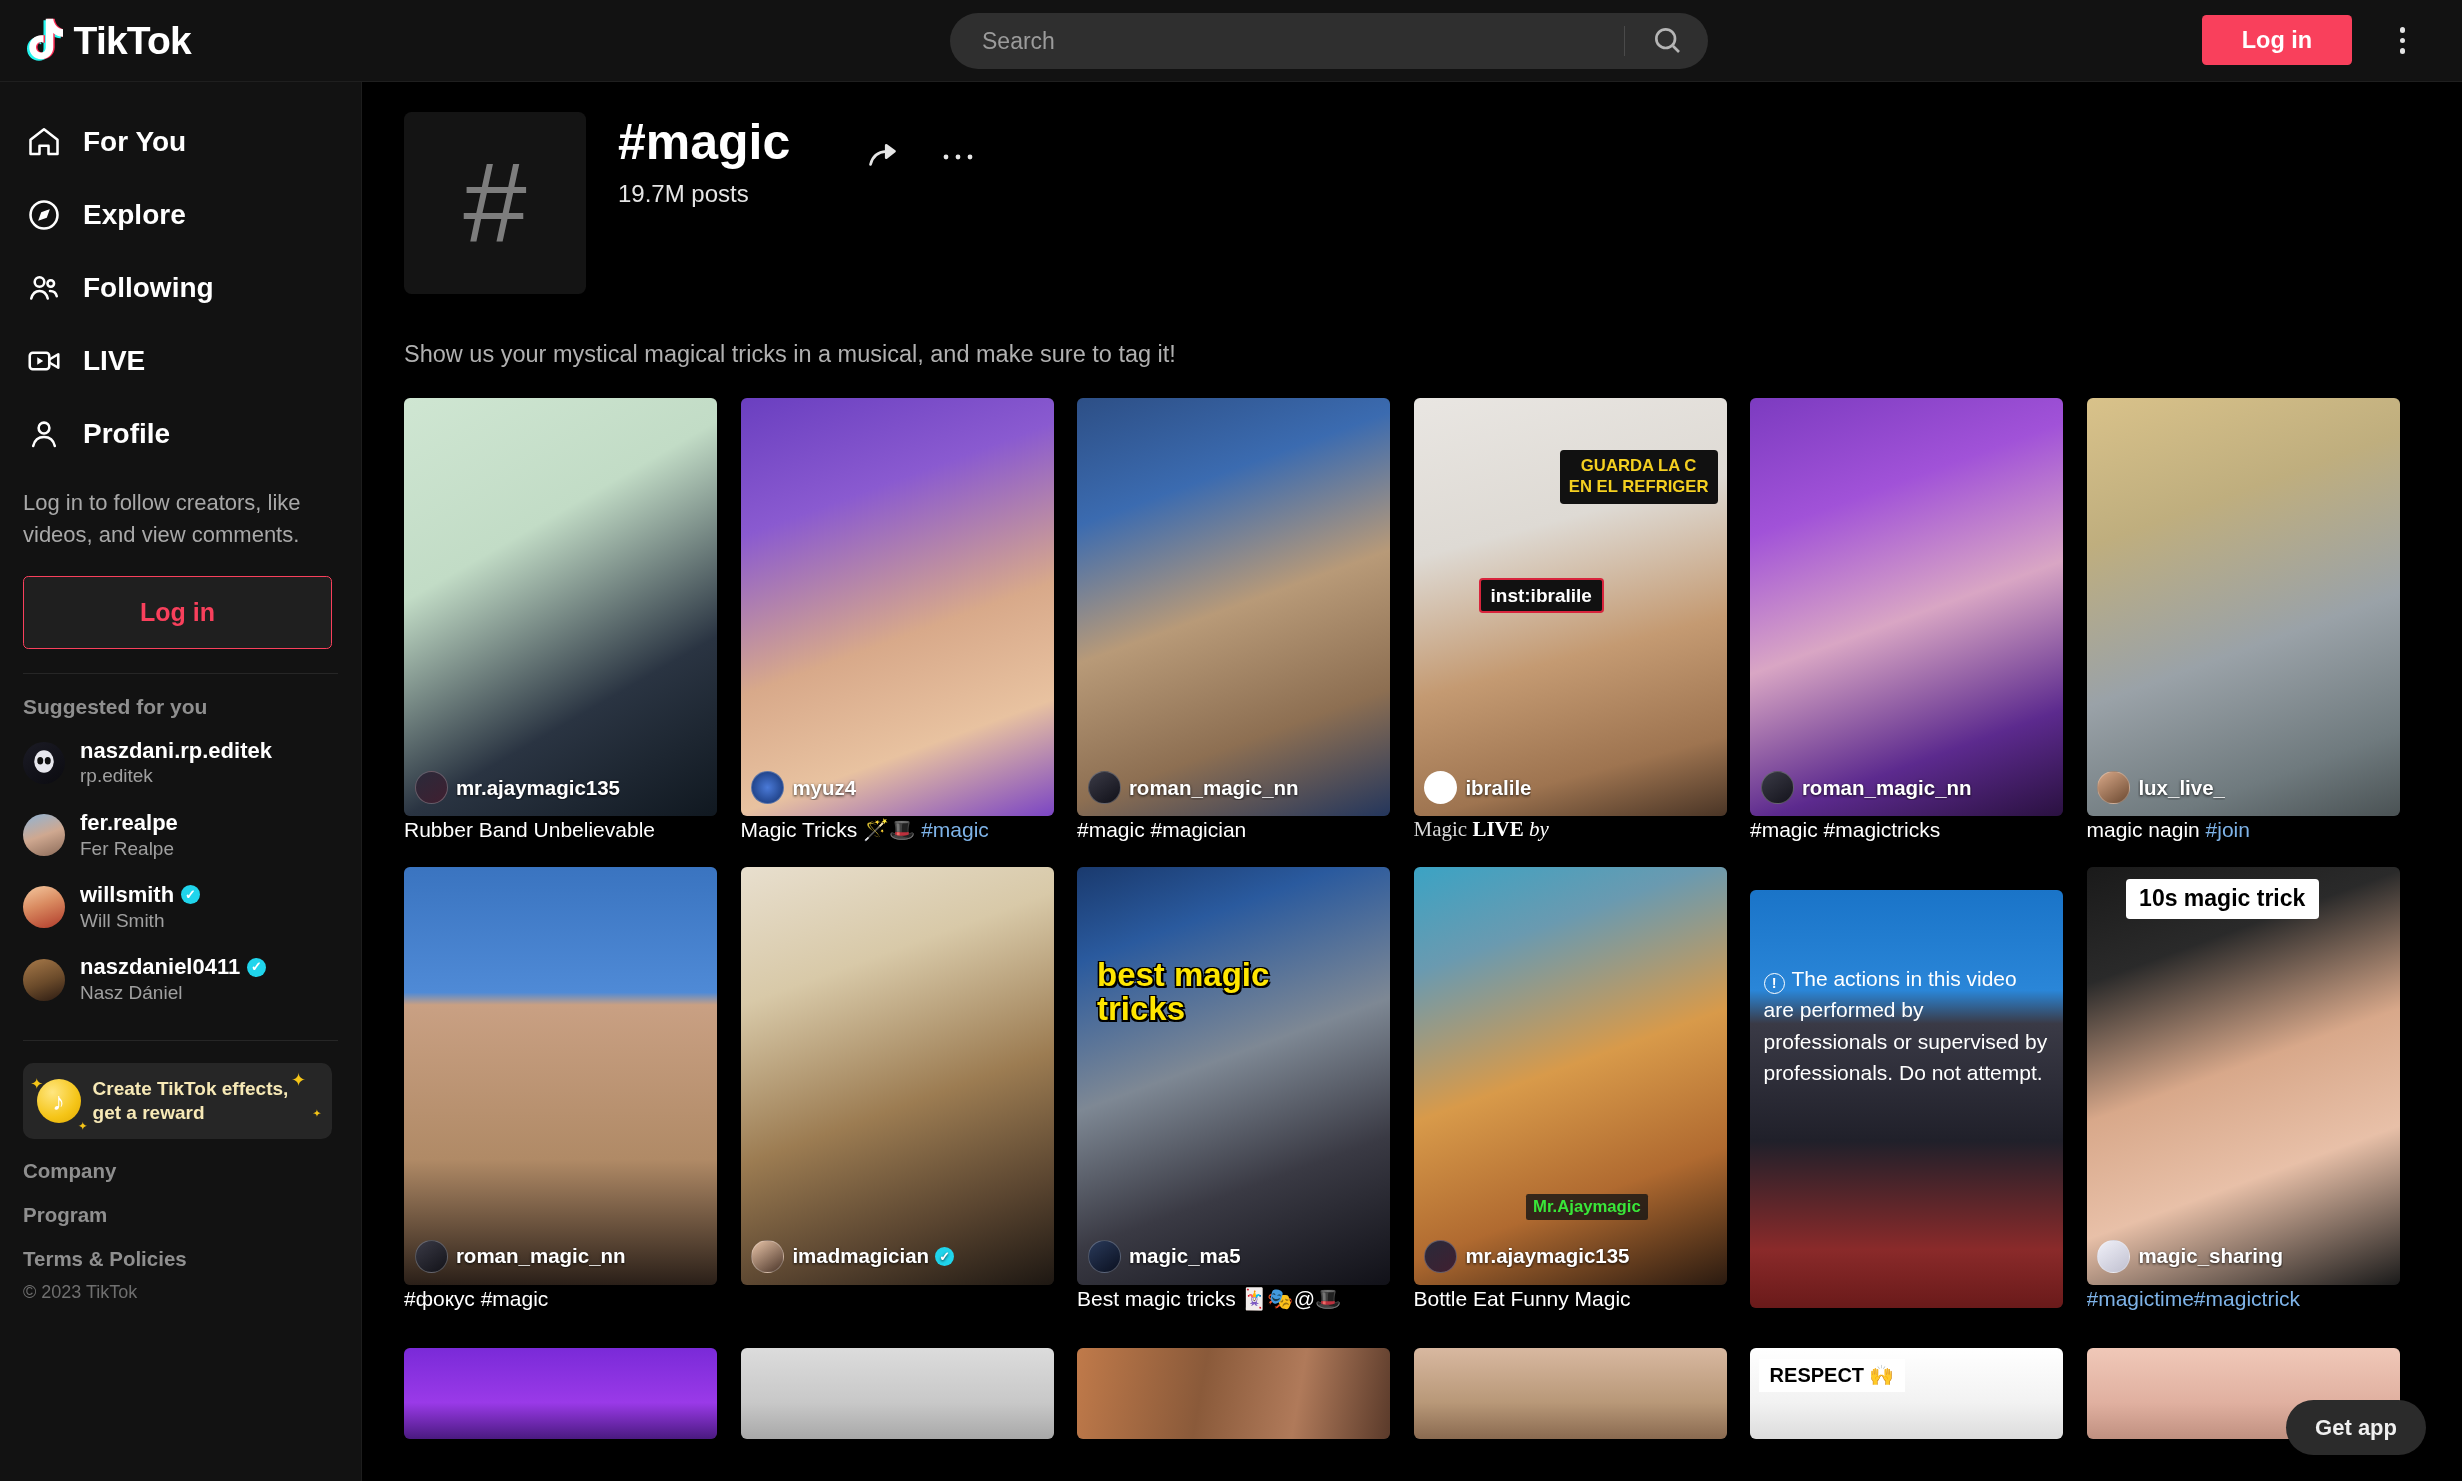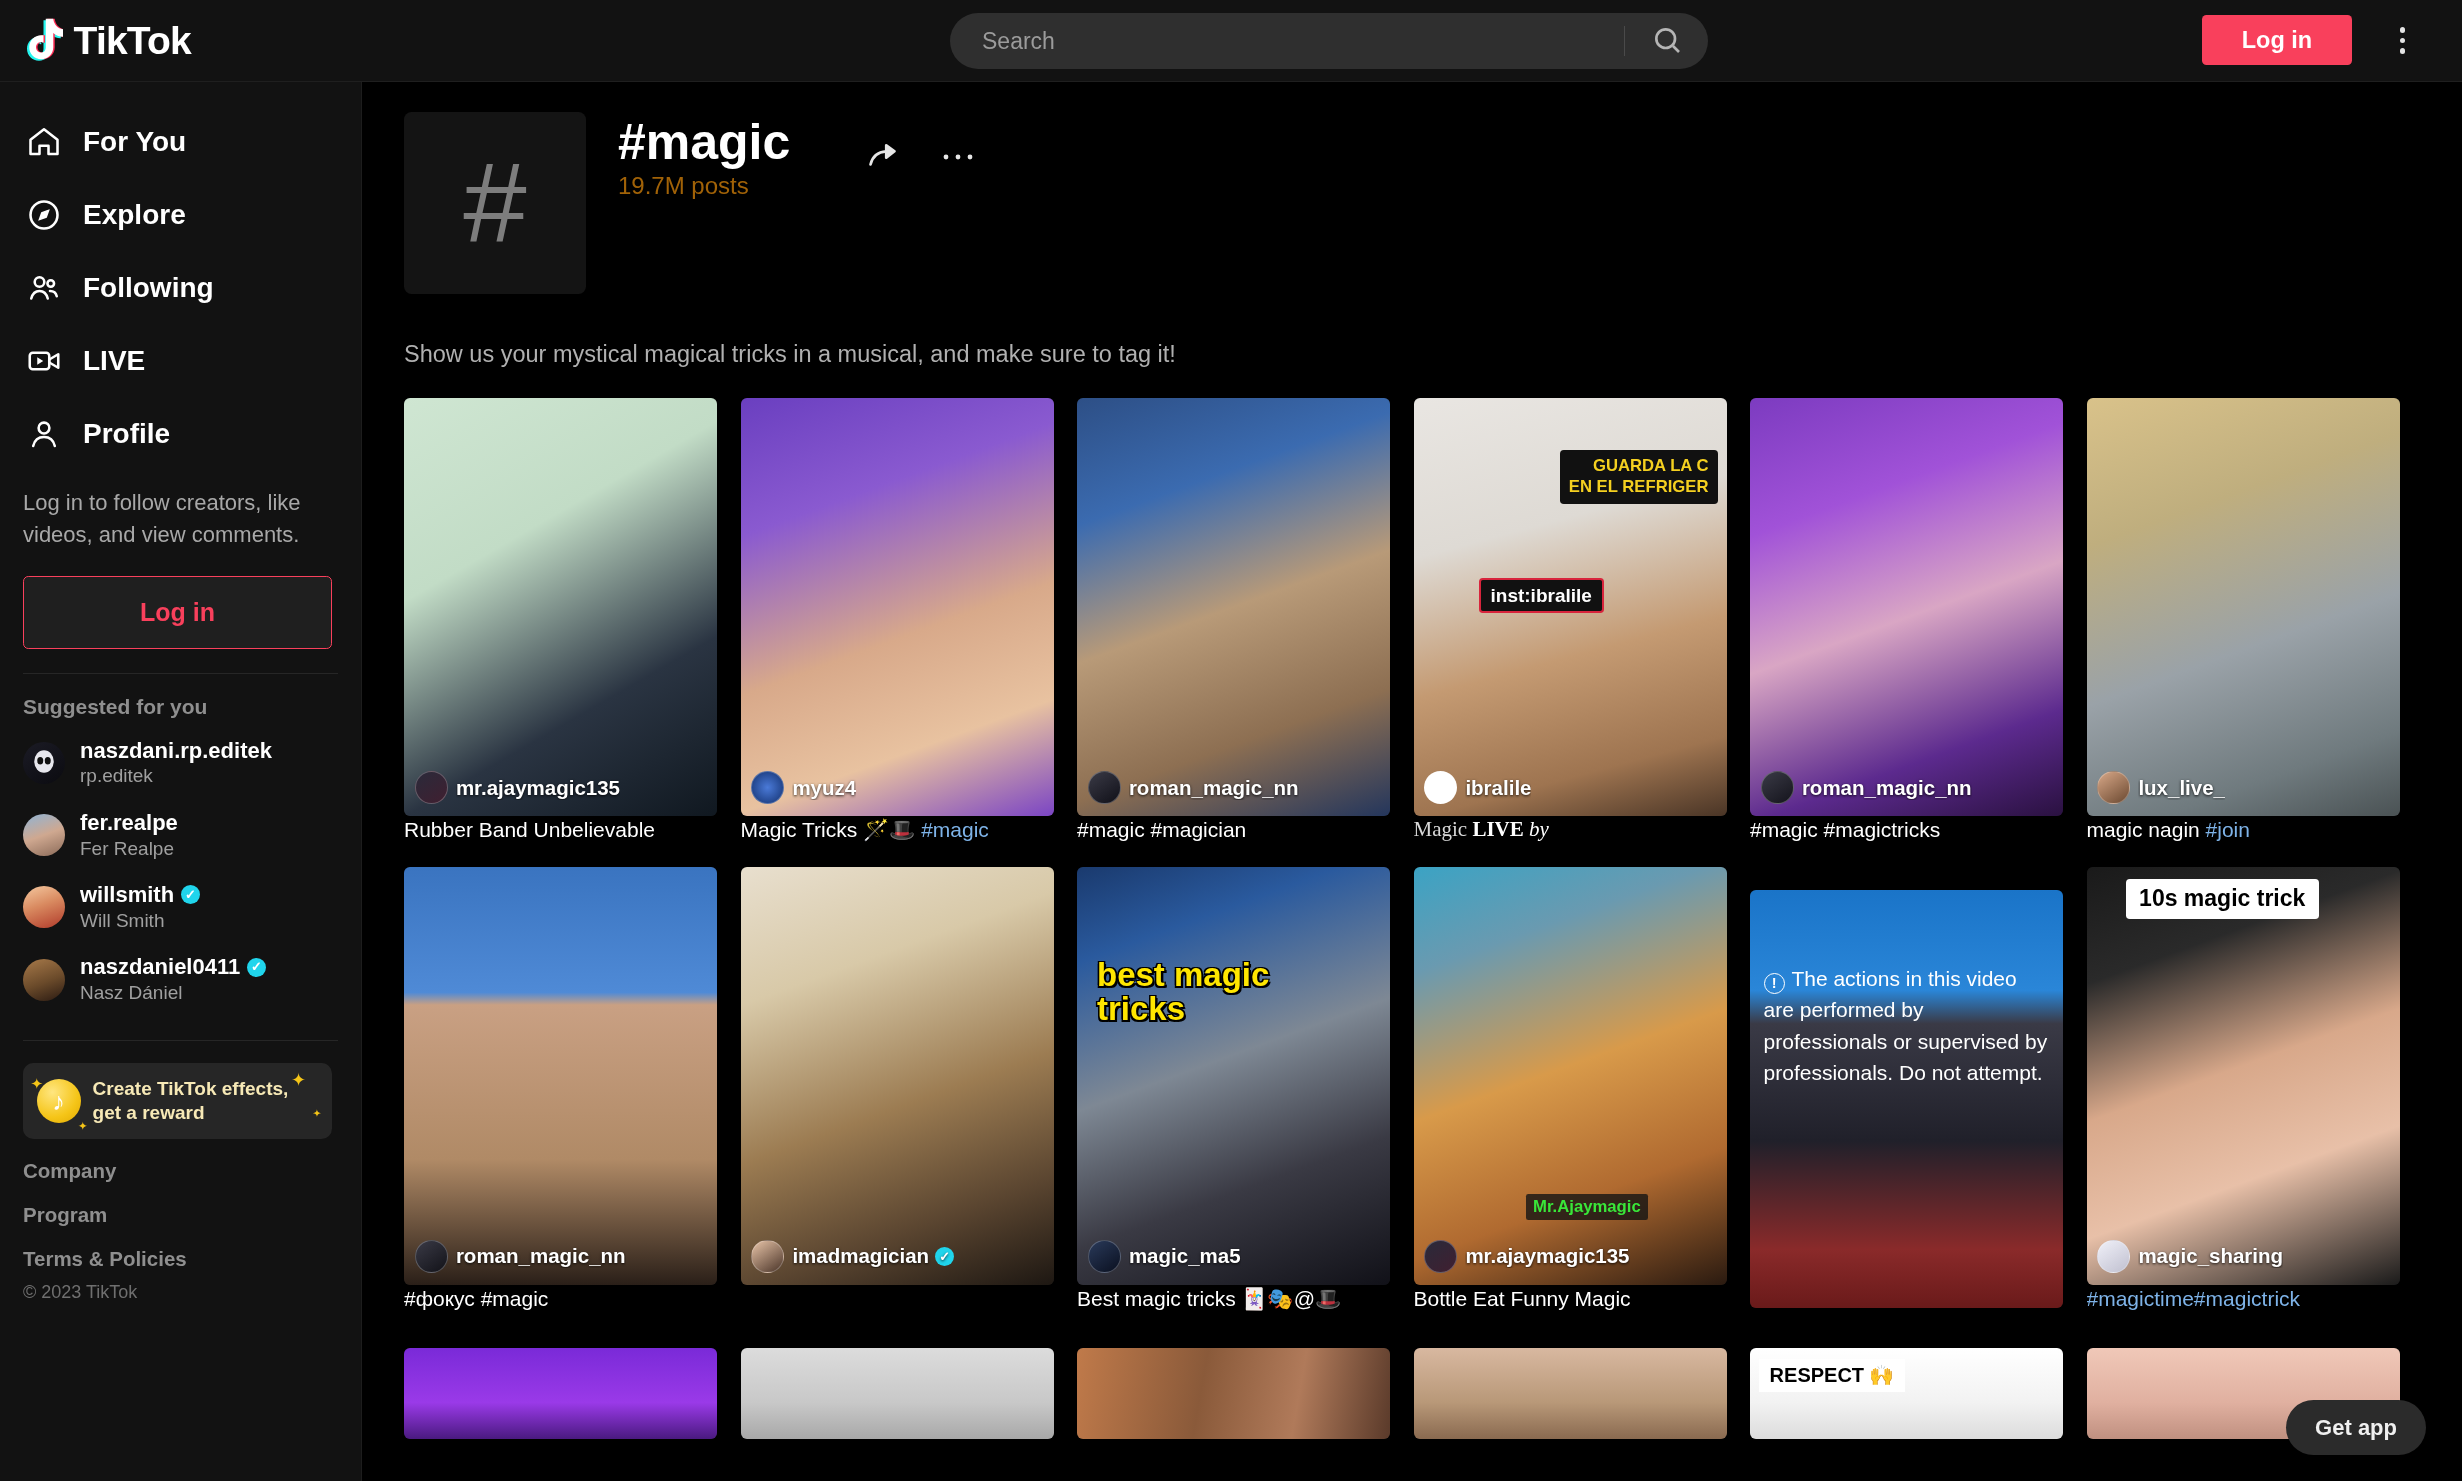--- a/index.html
+++ b/index.html
@@ -137,21 +137,21 @@
     padding: 30px 0 0 42px;
   }
   .tag-header { display: flex; align-items: flex-start; gap: 32px; }
   .tag-avatar {
     width: 182px; height: 182px; background: #141414;
     border-radius: 7.6px; flex: none;
     display: flex; align-items: center; justify-content: center;
     color: #7d7d7d; font-size: 114px; font-weight: 300; line-height: 1;
   }
   .tag-title { font-size: 50px; font-weight: 700; color: #fff; line-height: 1.2; }
-  .tag-count { font-size: 24px; color: #a16207; margin-top: 0; }
+  .tag-count { font-size: 24px; color: #e5e5e5; margin-top: 8px; }
   .tag-actions { display: flex; align-items: center; gap: 38px; margin-left: 44px; margin-top: 27px; }
   .icon-btn { background: transparent; border: none; cursor: pointer; display:flex; align-items:center; }
   .tag-desc {
     color: #b0b0b0; font-size: 23.5px; line-height: 1.42;
     margin-top: 44px; max-width: 804px;
   }
 
   .grid {
     display: grid;
     grid-template-columns: repeat(6, 313px);
@@ -454,21 +454,21 @@
           <span class="user-av" style="background:linear-gradient(145deg,#3a3a46,#101018)"></span>
           <span class="user-name">roman_magic_nn</span>
         </div>
       </div>
       <div class="cap">#magic #magician</div>
     </div>
 
     <div class="card">
       <div class="thumb">
         <div class="thumb-bg" style="background:linear-gradient(165deg,#e9e6e2 0%,#dedad4 32%,#c49a72 60%,#9e7450 84%,#4a3526 100%)"></div>
-        <div class="ov-label" style="right:9px;top:52px;background:#111;color:#f5d020;font-size:16.7px;padding:6px 9px;text-align:right;line-height:1.25">
+        <div class="ov-label" style="right:9px;top:52px;background:#111;color:#f5d020;font-size:16.7px;padding:6px 9px;text-align:center;line-height:1.25">
           GUARDA LA C<br>EN EL REFRIGER
         </div>
         <div class="ov-insta" style="left:65px;top:180px">inst:ibralile</div>
         <div class="user-row">
           <span class="user-av" style="background:#fff"></span>
           <span class="user-name">ibralile</span>
         </div>
       </div>
       <div class="cap" style="font-family:'Liberation Serif',serif">
         <span style="color:#d8d8d8">Magic </span><b>LIVE</b> <i>by</i>

